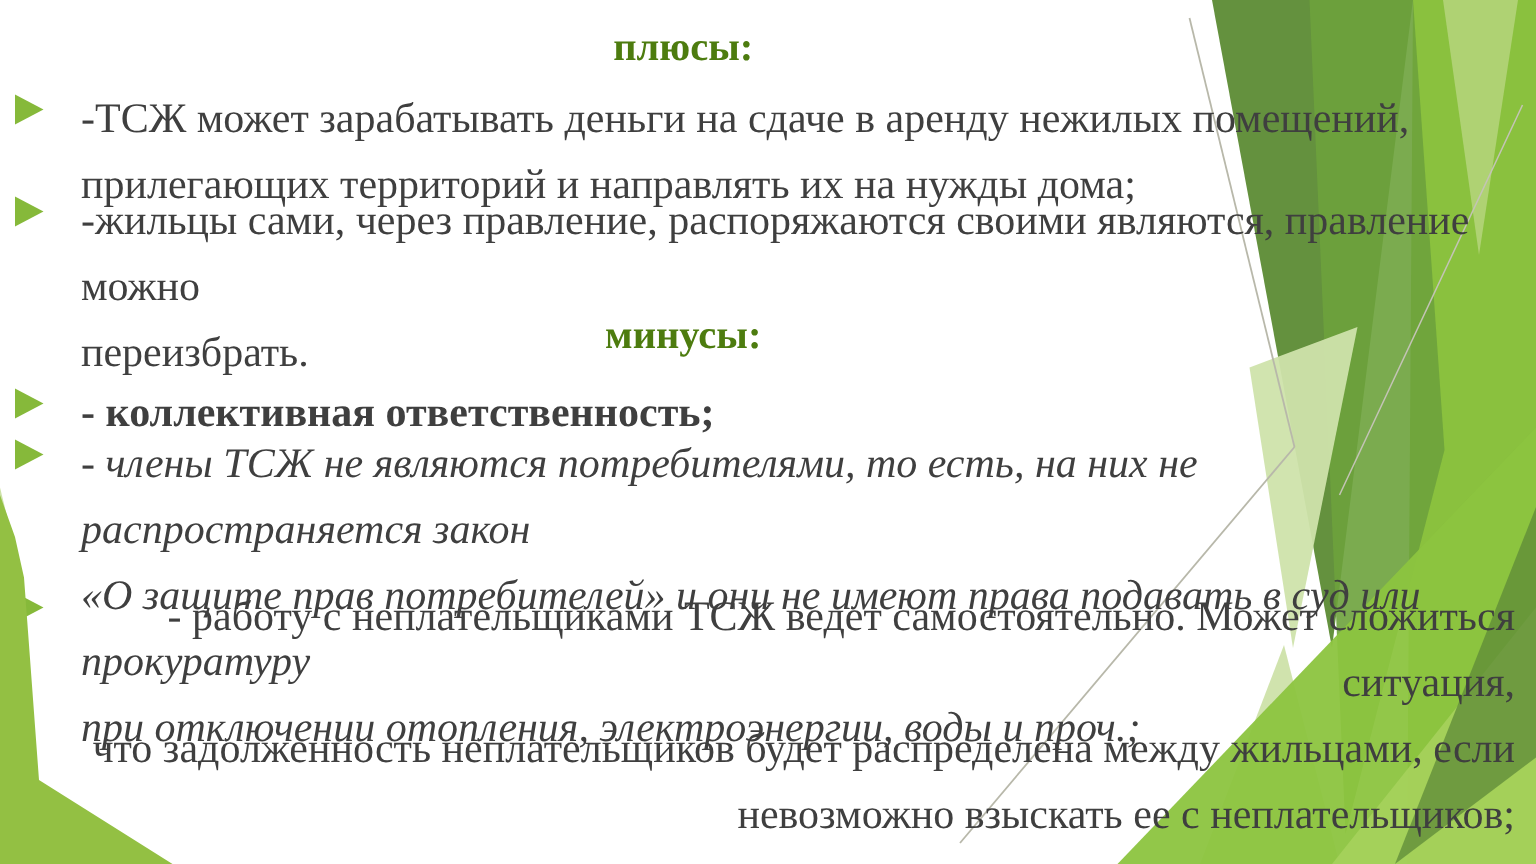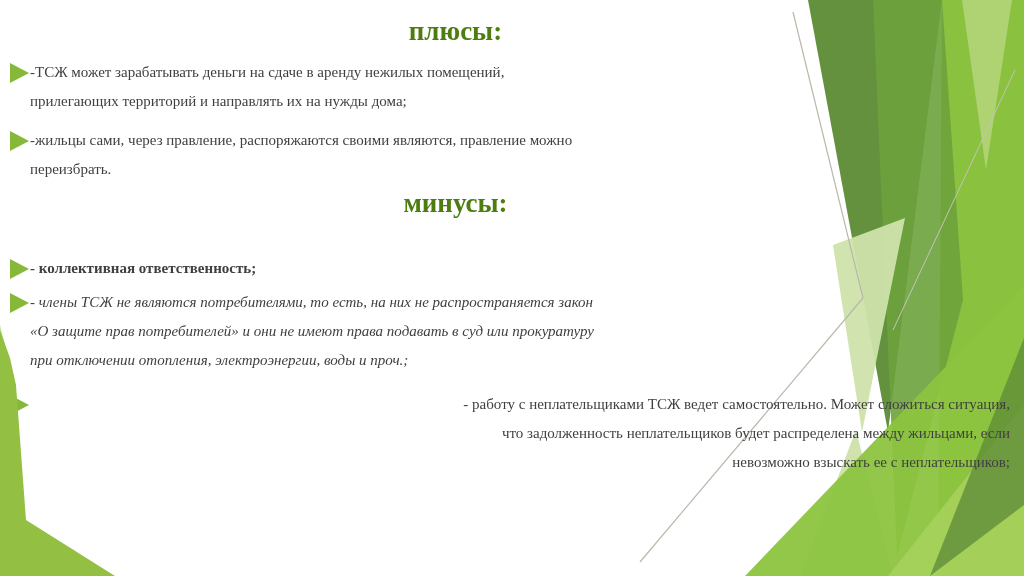--- a/index.html
+++ b/index.html
@@ -16,33 +16,33 @@
   .content{position:absolute;top:0;left:0;width:1024px;height:576px;z-index:1;}
   .heading{
     position:absolute;left:0;width:855px;
     text-align:center;
     font-size:27px;font-weight:bold;
     color:#4d7c0f;
     line-height:30px;
     margin-left:28px;
   }
   .heading-pros{top:16px;}
-  .heading-cons{top:188px;}
+  .heading-cons{top:208px;}
   .bullet-row{position:absolute;left:10px;width:1000px;}
   .bullet-marker{
     position:absolute;left:0;top:5px;
     width:0;height:0;
     border-left:19px solid #86b93a;
     border-top:10px solid transparent;
     border-bottom:10px solid transparent;
   }
   .bullet-text{
-    margin-left:20px;
-    font-size:15px;
-    line-height:29px;
+    margin-left:44px;
+    font-size:28px;
+    line-height:44px;
     white-space:pre-line;
   }
   .row-1{top:58px;}
   .row-2{top:126px;}
   .row-3{top:254px;font-weight:bold;}
   .row-4{top:288px;font-style:italic;}
   .row-5{top:390px;text-align:right;}
   .row-6{top:492px;}
 </style>
 </head>

